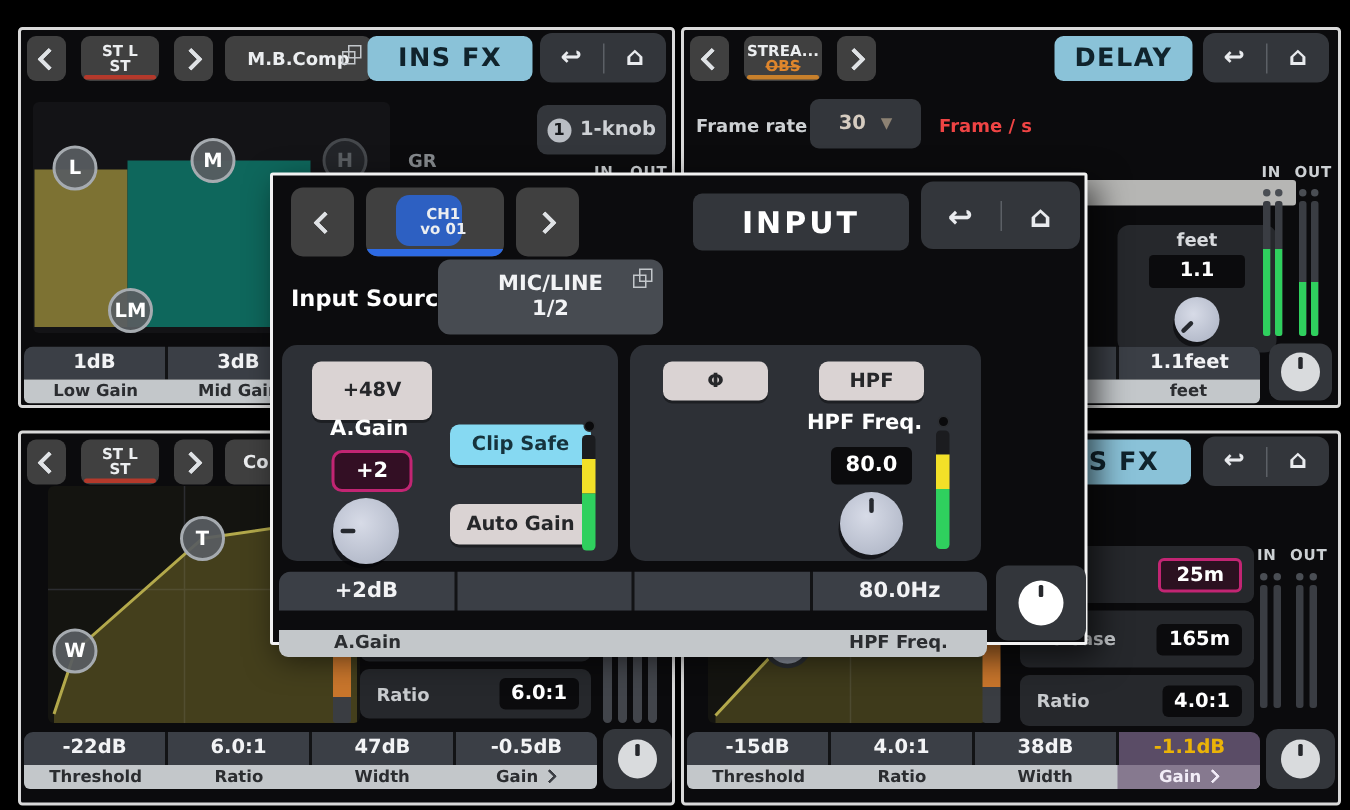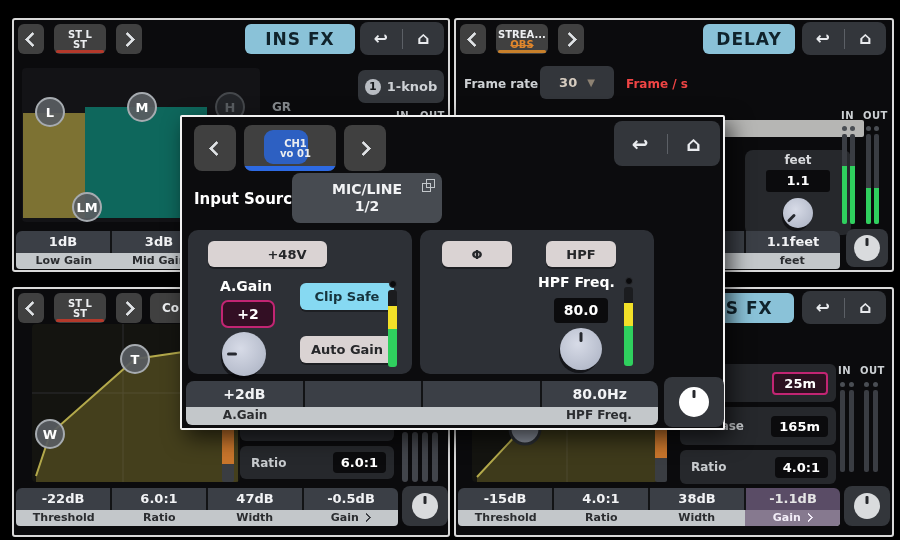--- a/index.html
+++ b/index.html
@@ -34,21 +34,21 @@
   .copy{position:absolute;top:6px;right:7px;width:7px;height:7px;border:1.5px solid #c3c7cb;}
   .copy::before{content:"";position:absolute;left:-5px;top:3px;width:7px;height:7px;border:1.5px solid #c3c7cb;}
   .obs-line2{color:#e0862c;text-decoration:line-through;}
 
   
   .footer{position:absolute;border-radius:6px 6px 4px 4px;overflow:hidden;display:flex;flex-direction:column;}
   .fvals{display:flex;height:22px;background:#121315;gap:2px;}
   .fcell{flex:1;background:#3b3f46;color:#f2f3f5;font-weight:bold;font-size:13px;text-align:center;line-height:22px;}
   .flabels{display:flex;height:16px;background:#c3c7ca;}
   .flab{flex:1;text-align:center;font-size:11px;font-weight:bold;color:#2b2d30;line-height:15px;}
-  .fcell.purple{background:#5a4c66;color:#e5e5e5;}
+  .fcell.purple{background:#5a4c66;color:#eab308;}
   .flab.purple{background:#86798f;color:#f2edf7;}
   .knobbox{position:absolute;background:#33363b;border-radius:8px;display:flex;align-items:center;justify-content:center;}
   .knob-ic{width:26px;height:26px;border-radius:50%;background:#d9dbdd;position:relative;}
   .knob-ic::after{content:"";position:absolute;left:50%;top:3px;width:3px;height:8px;background:#26282c;transform:translateX(-50%);border-radius:1px;}
   .knob-ic.white{background:#ffffff;}
 
   
   .knob{position:absolute;border-radius:50%;background:radial-gradient(circle at 42% 38%,#d7dbe7,#a9b0c1);
     box-shadow:-2px 4px 0 -1px rgba(5,5,8,.6);}
   .knob::after{content:"";position:absolute;left:50%;top:4px;width:3px;height:10px;background:#26292f;transform:translateX(-50%);border-radius:2px;}
@@ -140,21 +140,21 @@
     color:#f2f3f5;font-size:14px;font-weight:bold;display:flex;flex-direction:column;align-items:center;justify-content:center;line-height:1.25;}
   .group{position:absolute;top:113px;height:144px;background:#2d3036;border-radius:10px;}
   .group.lg{left:6px;width:224px;} .group.rg{left:238px;width:234px;}
   .litebtn{position:absolute;background:#dad3d3;border-radius:6px;color:#26272a;font-size:13px;font-weight:bold;
     display:flex;align-items:center;justify-content:center;box-shadow:0 2px 0 rgba(0,0,0,.35);}
   .cyanbtn{background:#86d9f2;color:#16333d;}
   .glab{position:absolute;font-size:14px;font-weight:bold;color:#fff;}
   .selval{position:absolute;left:33px;top:70px;width:50px;height:24px;background:#330f24;border:2px solid #c22573;border-radius:7px;
     color:#fff;font-size:14px;font-weight:bold;text-align:center;line-height:24px;}
   .blackval{position:absolute;background:#0b0b0d;border-radius:4px;color:#fff;font-size:14px;font-weight:bold;text-align:center;}
-  .dialog .footer{left:4px;top:264px;width:472px;border-radius:8px 8px 6px 6px;}
+  .dialog .footer{left:4px;top:264px;width:472px;border-radius:8px 8px 6px 6px;gap:13px;}
   .dialog .fvals{height:26px;} .dialog .fcell{font-size:14px;line-height:26px;}
   .dialog .flabels{height:18px;} .dialog .flab{font-size:12px;line-height:17px;}
   .dialog .knobbox{left:482px;top:260px;width:60px;height:50px;}
   .dialog .knob-ic{width:30px;height:30px;}
 </style>
 </head>
 <body>
 
 <div class="stage">
 
@@ -162,20 +162,24 @@
     <div class="hbtn prev">
         <span class="chev l"></span>
       </div>
     <div class="hbtn two chbtn uline-red">
       <span>ST L</span>
       <span>ST</span>
     </div>
     <div class="hbtn next">
         <span class="chev r"></span>
       </div>
+    <div class="hbtn preset presetbtn">
+      <span>M.B.Comp</span>
+      <span class="copy"></span>
+    </div>
     <div class="title-blue" style="left:231px;width:110px;">INS FX</div>
     <div class="navbox" style="left:346px;width:84px;">
       <span class="nav-ic">↩</span>
       <span class="navdiv"></span>
       <span class="nav-ic">⌂</span>
     </div>
 
     <div class="graph">
       <div class="bandL"></div>
       <div class="bandM"></div>
@@ -404,35 +408,36 @@
     <div class="hbtn prev">
         <span class="chev l"></span>
       </div>
     <div class="hbtn two dlg-ch">
       <span>CH1</span>
       <span>vo 01</span>
     </div>
     <div class="hbtn next">
         <span class="chev r"></span>
       </div>
+    <div class="dlg-title">INPUT</div>
     <div class="navbox">
       <span class="nav-ic">↩</span>
       <span class="navdiv"></span>
       <span class="nav-ic">⌂</span>
     </div>
 
     <span class="dlg-isl">Input Source</span>
     <div class="dlg-src">
       <span>MIC/LINE</span>
       <span>1/2</span>
       <span class="copy"></span>
     </div>
 
     <div class="group lg">
-      <div class="litebtn" style="left:20px;top:11px;width:80px;height:26px;padding-left:39px;">+48V</div>
+      <div class="litebtn" style="left:20px;top:11px;width:80px;height:39px;">+48V</div>
       <span class="glab" style="left:30px;top:48px;width:56px;text-align:center;">A.Gain</span>
       <div class="selval">+2</div>
       <span class="knob pleft" style="left:34px;top:102px;width:44px;height:44px;"></span>
       <div class="litebtn cyanbtn" style="left:112px;top:53px;width:94px;height:27px;">Clip Safe</div>
       <div class="litebtn" style="left:112px;top:106px;width:94px;height:27px;">Auto Gain</div>
       <div class="dmeter" style="left:200px;top:50px;">
         <i class="dot"></i>
         <i class="seg dk" style="height:16px;"></i>
           <i class="seg yw" style="height:23px;"></i>
           <i class="seg gn" style="height:38px;"></i>

